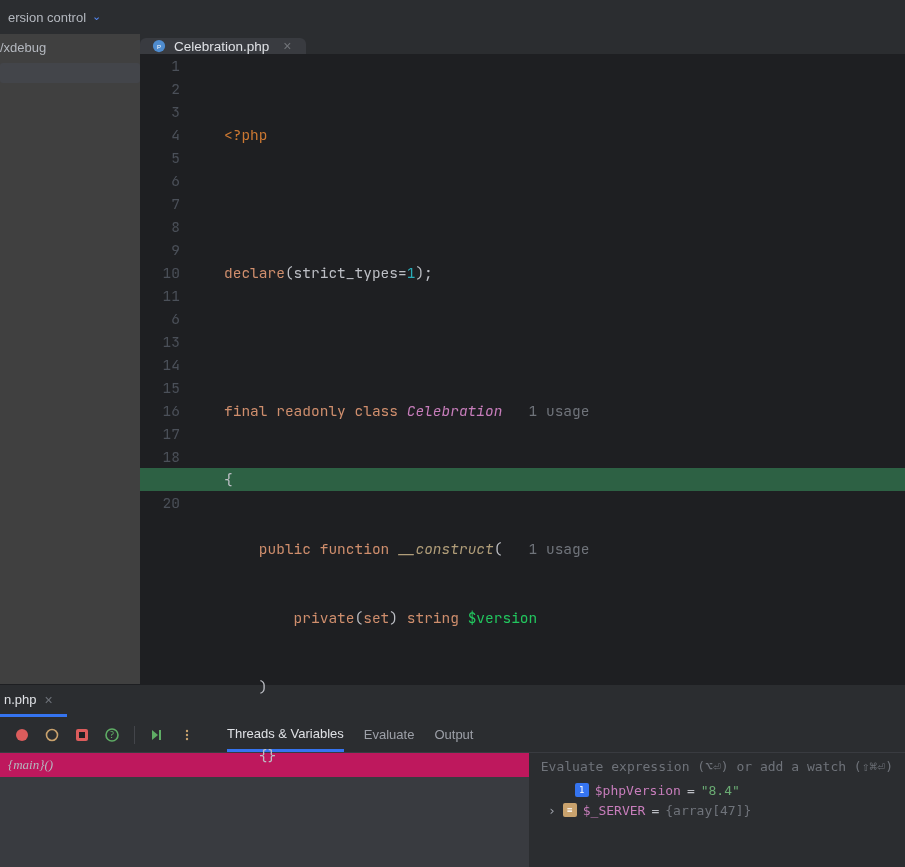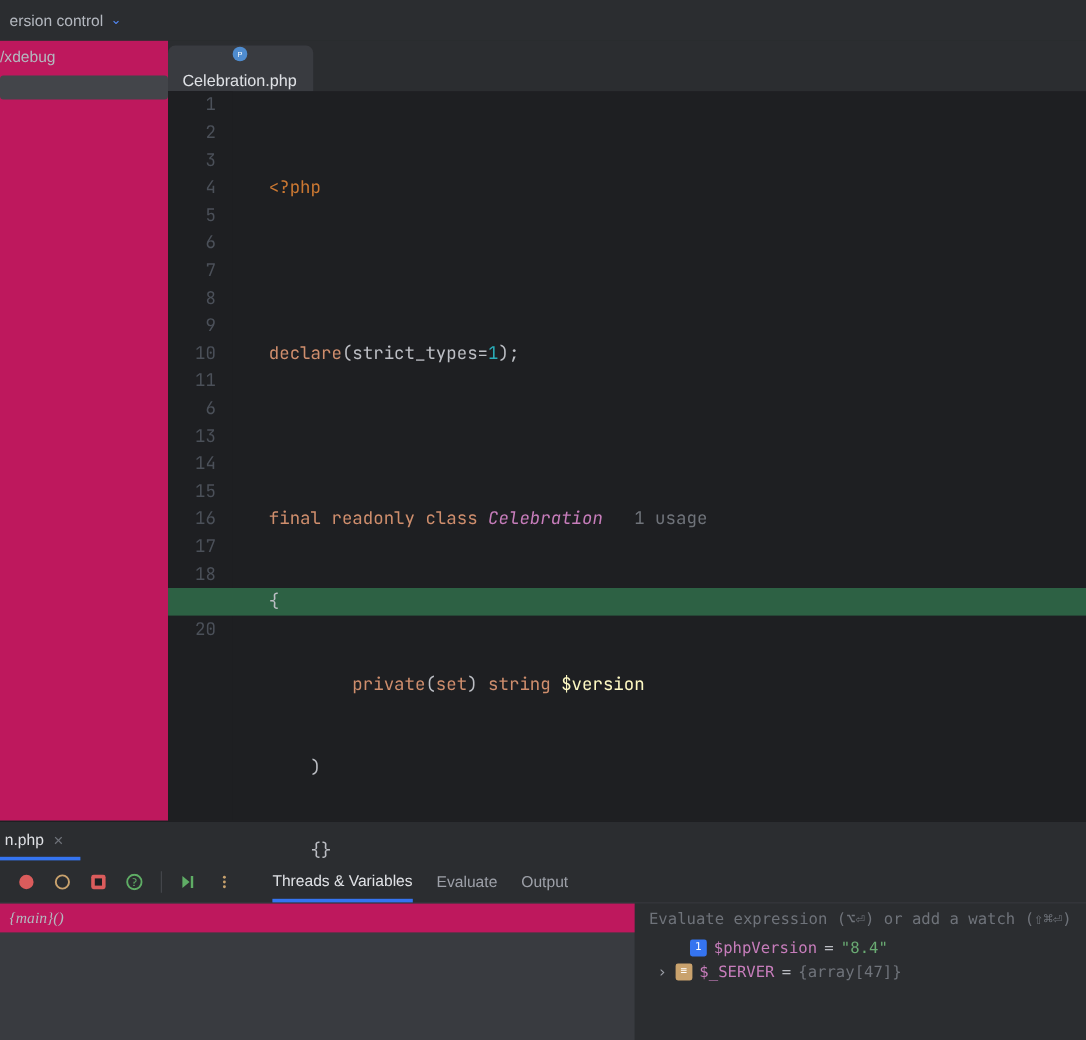--- a/index.html
+++ b/index.html
@@ -31,21 +31,21 @@
 .version-control .chev {
   color: #548af7;
   font-size: 11px;
 }
 .main-row {
   display: flex;
   height: 650px;
 }
 .left-panel {
   width: 140px;
-  background: #be185d;
+  background: #404040;
   font-family: -apple-system, sans-serif;
   font-size: 13px;
 }
 .left-panel .proj-row {
   padding: 6px 4px 6px 0;
   color: #b4b8bf;
 }
 .left-panel .proj-sel {
   background: #43454a;
   height: 20px;
@@ -67,21 +67,20 @@
   background: #393b40;
   display: flex;
   align-items: center;
   padding: 0 14px 0 12px;
   gap: 8px;
   font-family: -apple-system, sans-serif;
   font-size: 13.5px;
   color: #dfe1e5;
   border-radius: 6px 6px 0 0;
   margin-top: 4px;
-  flex-direction: column;
 }
 .file-tab .file-icon {
   width: 14px;
   height: 14px;
   display: inline-flex;
 }
 .file-tab .close {
   color: #72757a;
   font-size: 14px;
   margin-left: 6px;
@@ -127,21 +126,21 @@
   height: 23px;
   background: #2d6144;
   z-index: 0;
 }
 .code-area .row > * { position: relative; z-index: 1; }
 .t-tag { color: #cc7832; }
 .t-kw { color: #cf8e6d; }
 .t-name { color: #c77dbb; font-style: italic; }
 .t-punc { color: #bcbec4; }
 .t-cls { color: #bcbec4; }
-.t-var { color: #fef9c3; }
+.t-var { color: #22c55e; }
 .t-num { color: #2aacb8; }
 .t-hint { color: #6f737a; }
 .t-mag { color: #b09d79; font-style: italic; }
 .bottom-panel {
   position: absolute;
   left: 0; right: 0; bottom: 0;
   height: 183px;
   background: #2b2d30;
   border-top: 1px solid #1e1f22;
 }
@@ -285,20 +284,21 @@
         </span>
       </div>
       <div class="code-area">
         <div class="hl-exec" style="top:414px"></div>
         <div class="row"><span class="t-tag">&lt;?php</span></div>
         <div class="row"></div>
         <div class="row"><span class="t-kw">declare</span><span class="t-punc">(</span><span class="t-cls">strict_types</span><span class="t-punc">=</span><span class="t-num">1</span><span class="t-punc">);</span></div>
         <div class="row"></div>
         <div class="row"><span class="t-kw">final</span> <span class="t-kw">readonly</span> <span class="t-kw">class</span> <span class="t-name" style="color:#c77dbb">Celebration</span>   <span class="t-hint">1 usage</span></div>
         <div class="row"><span class="t-punc">{</span></div>
+        <div class="row">    <span class="t-kw">public</span> <span class="t-kw">function</span> <span class="t-mag">__construct</span><span class="t-punc">(</span>   <span class="t-hint">1 usage</span></div>
         <div class="row">        <span class="t-kw">private</span><span class="t-punc">(</span><span class="t-kw">set</span><span class="t-punc">)</span> <span class="t-kw">string</span> <span class="t-var">$version</span></div>
         <div class="row">    <span class="t-punc">)</span></div>
         <div class="row">    <span class="t-punc">{}</span></div>
         <div class="row"></div>
         
         
         
         
         
         

